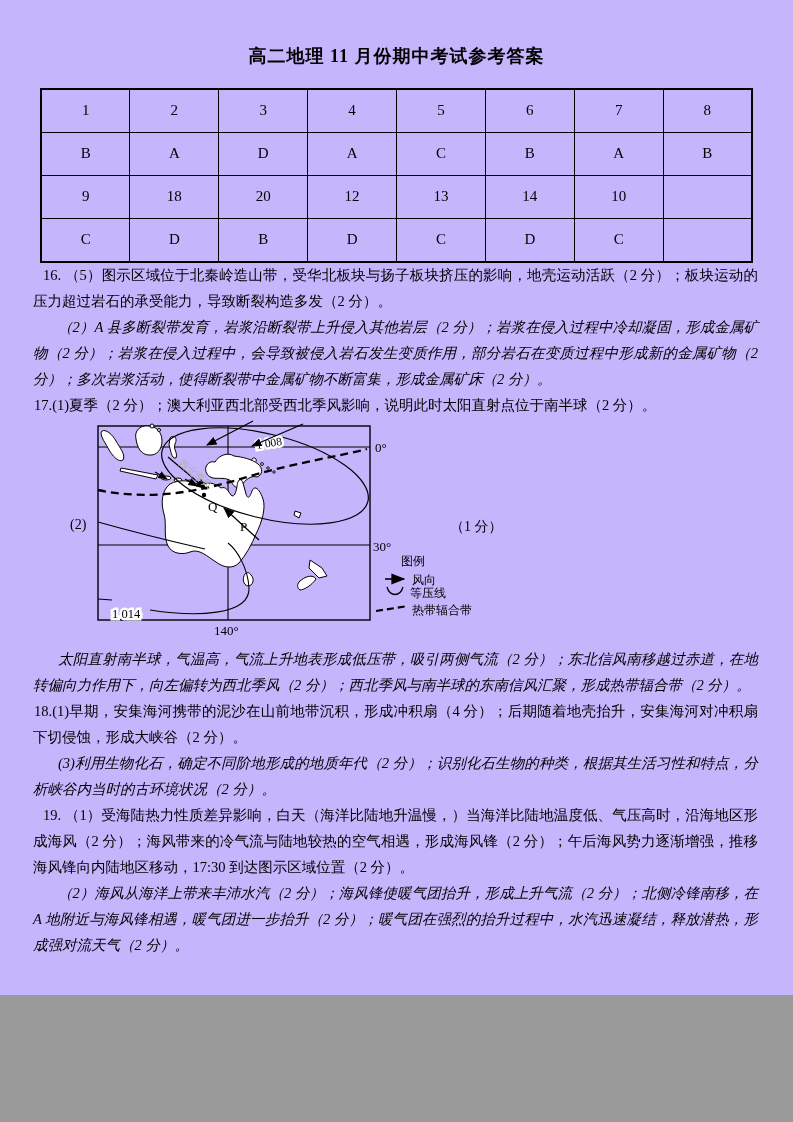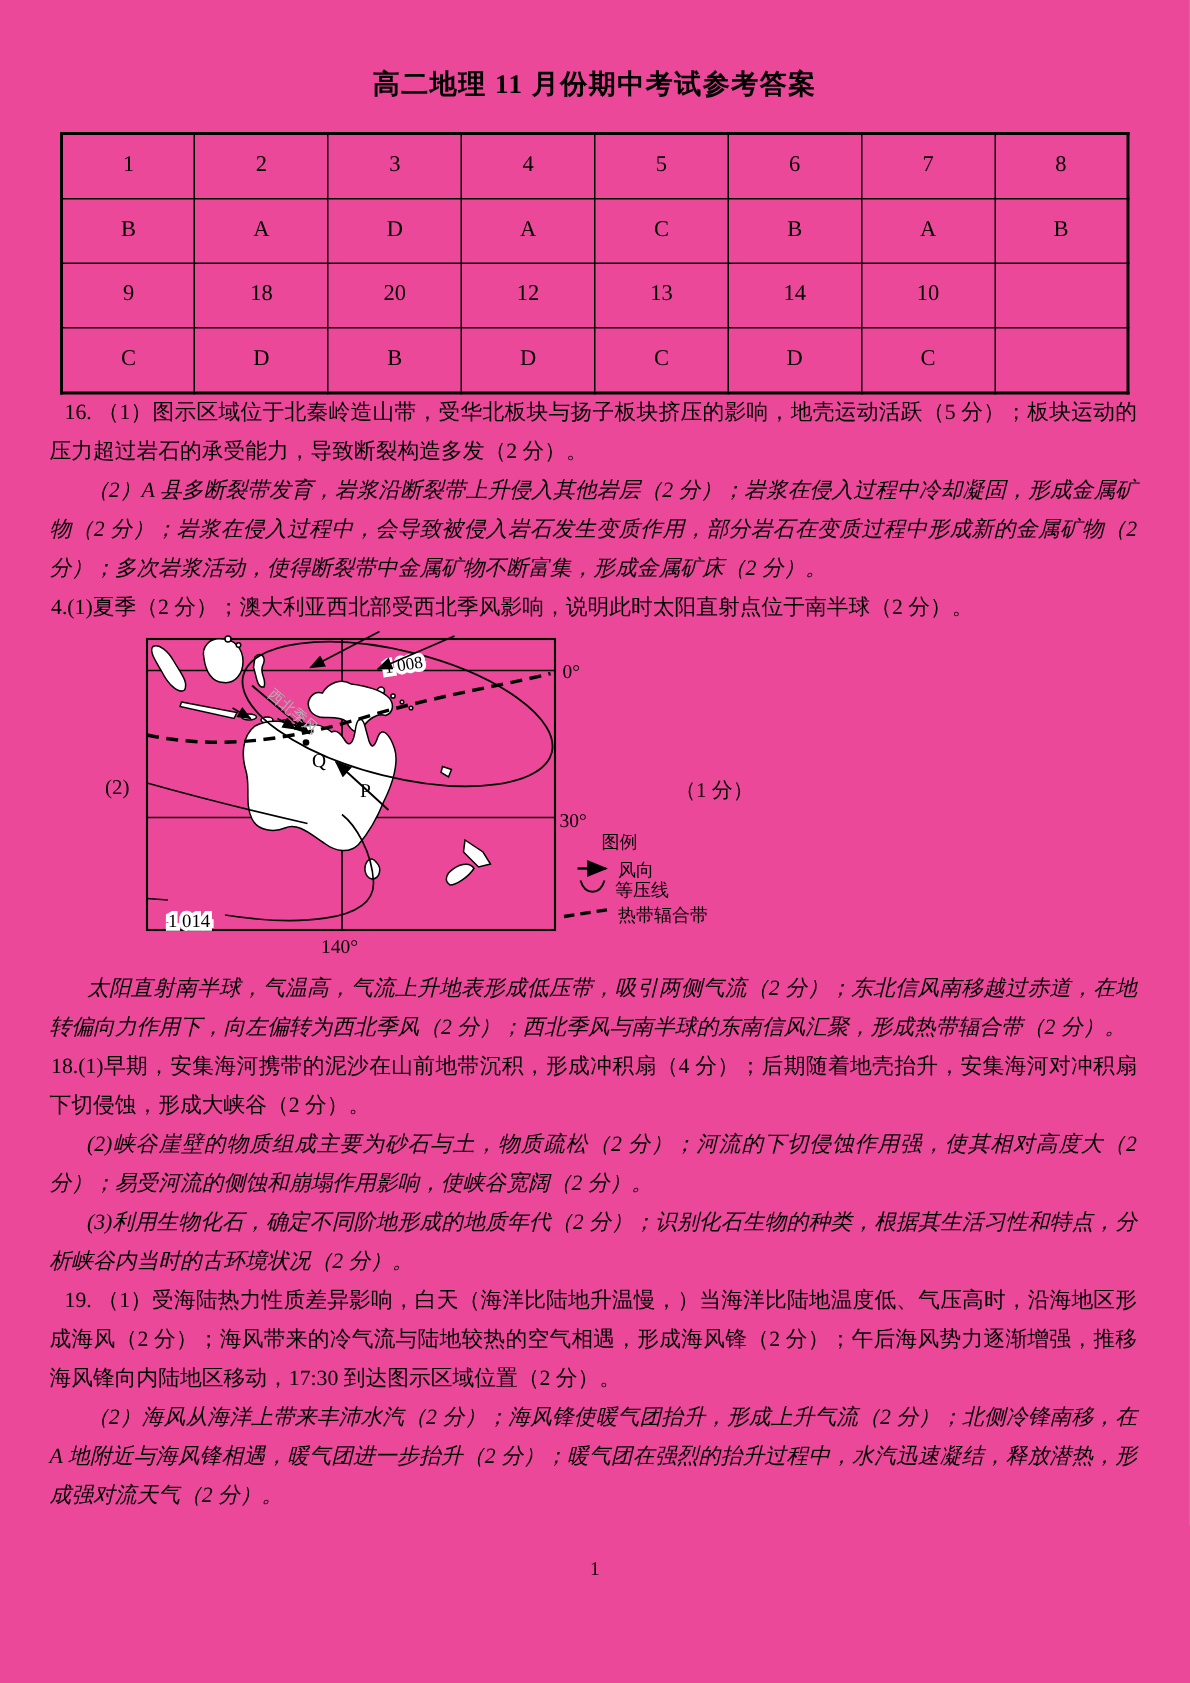--- a/index.html
+++ b/index.html
@@ -1,17 +1,17 @@
 <!DOCTYPE html>
 <html><head>
 <meta charset="utf-8">
 <style>
   html,body{margin:0;padding:0;background:#9a9a9a;}
   .page{
-    width:793px;height:1122px;background:#ec4899;position:relative;
+    width:793px;height:995px;background:#c4b5fd;position:relative;
     margin:0 auto;overflow:hidden;color:#000;
     font-family:"Liberation Serif","DejaVu Serif",serif;
   }
   .title{
     position:absolute;top:44px;left:0;width:100%;text-align:center;
     font-size:18px;font-weight:bold;letter-spacing:1px;
   }
   table.answer-table{
     position:absolute;top:88px;left:40px;width:713px;
     border-collapse:collapse;table-layout:fixed;
@@ -85,23 +85,23 @@
       <td>D</td>
       <td>C</td>
       <td>D</td>
       <td>C</td>
       <td></td>
     </tr>
   </tbody>
     </table>
 
   <div class="content">
-    <p class="ind-num">16. （1）图示区域位于北秦岭造山带，受华北板块与扬子板块挤压的影响，地壳运动活跃（5 分）；板块运动的压力超过岩石的承受能力，导致断裂构造多发（2 分）。</p>
+    <p class="ind-num">16. （5）图示区域位于北秦岭造山带，受华北板块与扬子板块挤压的影响，地壳运动活跃（2 分）；板块运动的压力超过岩石的承受能力，导致断裂构造多发（2 分）。</p>
     <p class="ind-sub">（2）A 县多断裂带发育，岩浆沿断裂带上升侵入其他岩层（2 分）；岩浆在侵入过程中冷却凝固，形成金属矿物（2 分）；岩浆在侵入过程中，会导致被侵入岩石发生变质作用，部分岩石在变质过程中形成新的金属矿物（2 分）；多次岩浆活动，使得断裂带中金属矿物不断富集，形成金属矿床（2 分）。</p>
-    <p class="ind-none">4.(1)夏季（2 分）；澳大利亚西北部受西北季风影响，说明此时太阳直射点位于南半球（2 分）。</p>
+    <p class="ind-none">17.(1)夏季（2 分）；澳大利亚西北部受西北季风影响，说明此时太阳直射点位于南半球（2 分）。</p>
 
     <div class="map-figure">
       <svg width="500" height="228" viewBox="65 420 500 228">
         <defs>
           <marker id="arrow" viewBox="0 0 10 8" refX="9" refY="4" markerWidth="9" markerHeight="7" orient="auto-start-reverse">
             <path d="M0 0 L10 4 L0 8 Z" fill="#000"></path>
           </marker>
         </defs>
 
         <rect x="98" y="428" width="272" height="194" class="mapline" stroke-width="1.4"></rect>
@@ -164,21 +164,20 @@
           <path d="M387 589 C390 599,400 599,403 589" class="mapline" stroke-width="1.3"></path>
           <text class="maptext" font-size="12" x="410" y="599">等压线</text>
           <path d="M376 613 L408 608" class="mapline" stroke-width="2.2" stroke-dasharray="7 4"></path>
           <text class="maptext" font-size="12" x="412" y="616">热带辐合带</text>
         </g>
       </svg>
     </div>
 
     <p class="ind-sub">太阳直射南半球，气温高，气流上升地表形成低压带，吸引两侧气流（2 分）；东北信风南移越过赤道，在地转偏向力作用下，向左偏转为西北季风（2 分）；西北季风与南半球的东南信风汇聚，形成热带辐合带（2 分）。</p>
     <p class="ind-none">18.(1)早期，安集海河携带的泥沙在山前地带沉积，形成冲积扇（4 分）；后期随着地壳抬升，安集海河对冲积扇下切侵蚀，形成大峡谷（2 分）。</p>
-    <p class="ind-sub">(2)峡谷崖壁的物质组成主要为砂石与土，物质疏松（2 分）；河流的下切侵蚀作用强，使其相对高度大（2 分）；易受河流的侧蚀和崩塌作用影响，使峡谷宽阔（2 分）。</p>
     <p class="ind-sub">(3)利用生物化石，确定不同阶地形成的地质年代（2 分）；识别化石生物的种类，根据其生活习性和特点，分析峡谷内当时的古环境状况（2 分）。</p>
     <p class="ind-num">19. （1）受海陆热力性质差异影响，白天（海洋比陆地升温慢，）当海洋比陆地温度低、气压高时，沿海地区形成海风（2 分）；海风带来的冷气流与陆地较热的空气相遇，形成海风锋（2 分）；午后海风势力逐渐增强，推移海风锋向内陆地区移动，17:30 到达图示区域位置（2 分）。</p>
     <p class="ind-sub">（2）海风从海洋上带来丰沛水汽（2 分）；海风锋使暖气团抬升，形成上升气流（2 分）；北侧冷锋南移，在 A 地附近与海风锋相遇，暖气团进一步抬升（2 分）；暖气团在强烈的抬升过程中，水汽迅速凝结，释放潜热，形成强对流天气（2 分）。</p>
   </div>
 
   <div class="page-number">1</div>
 
 </div>
 
 </body></html>

